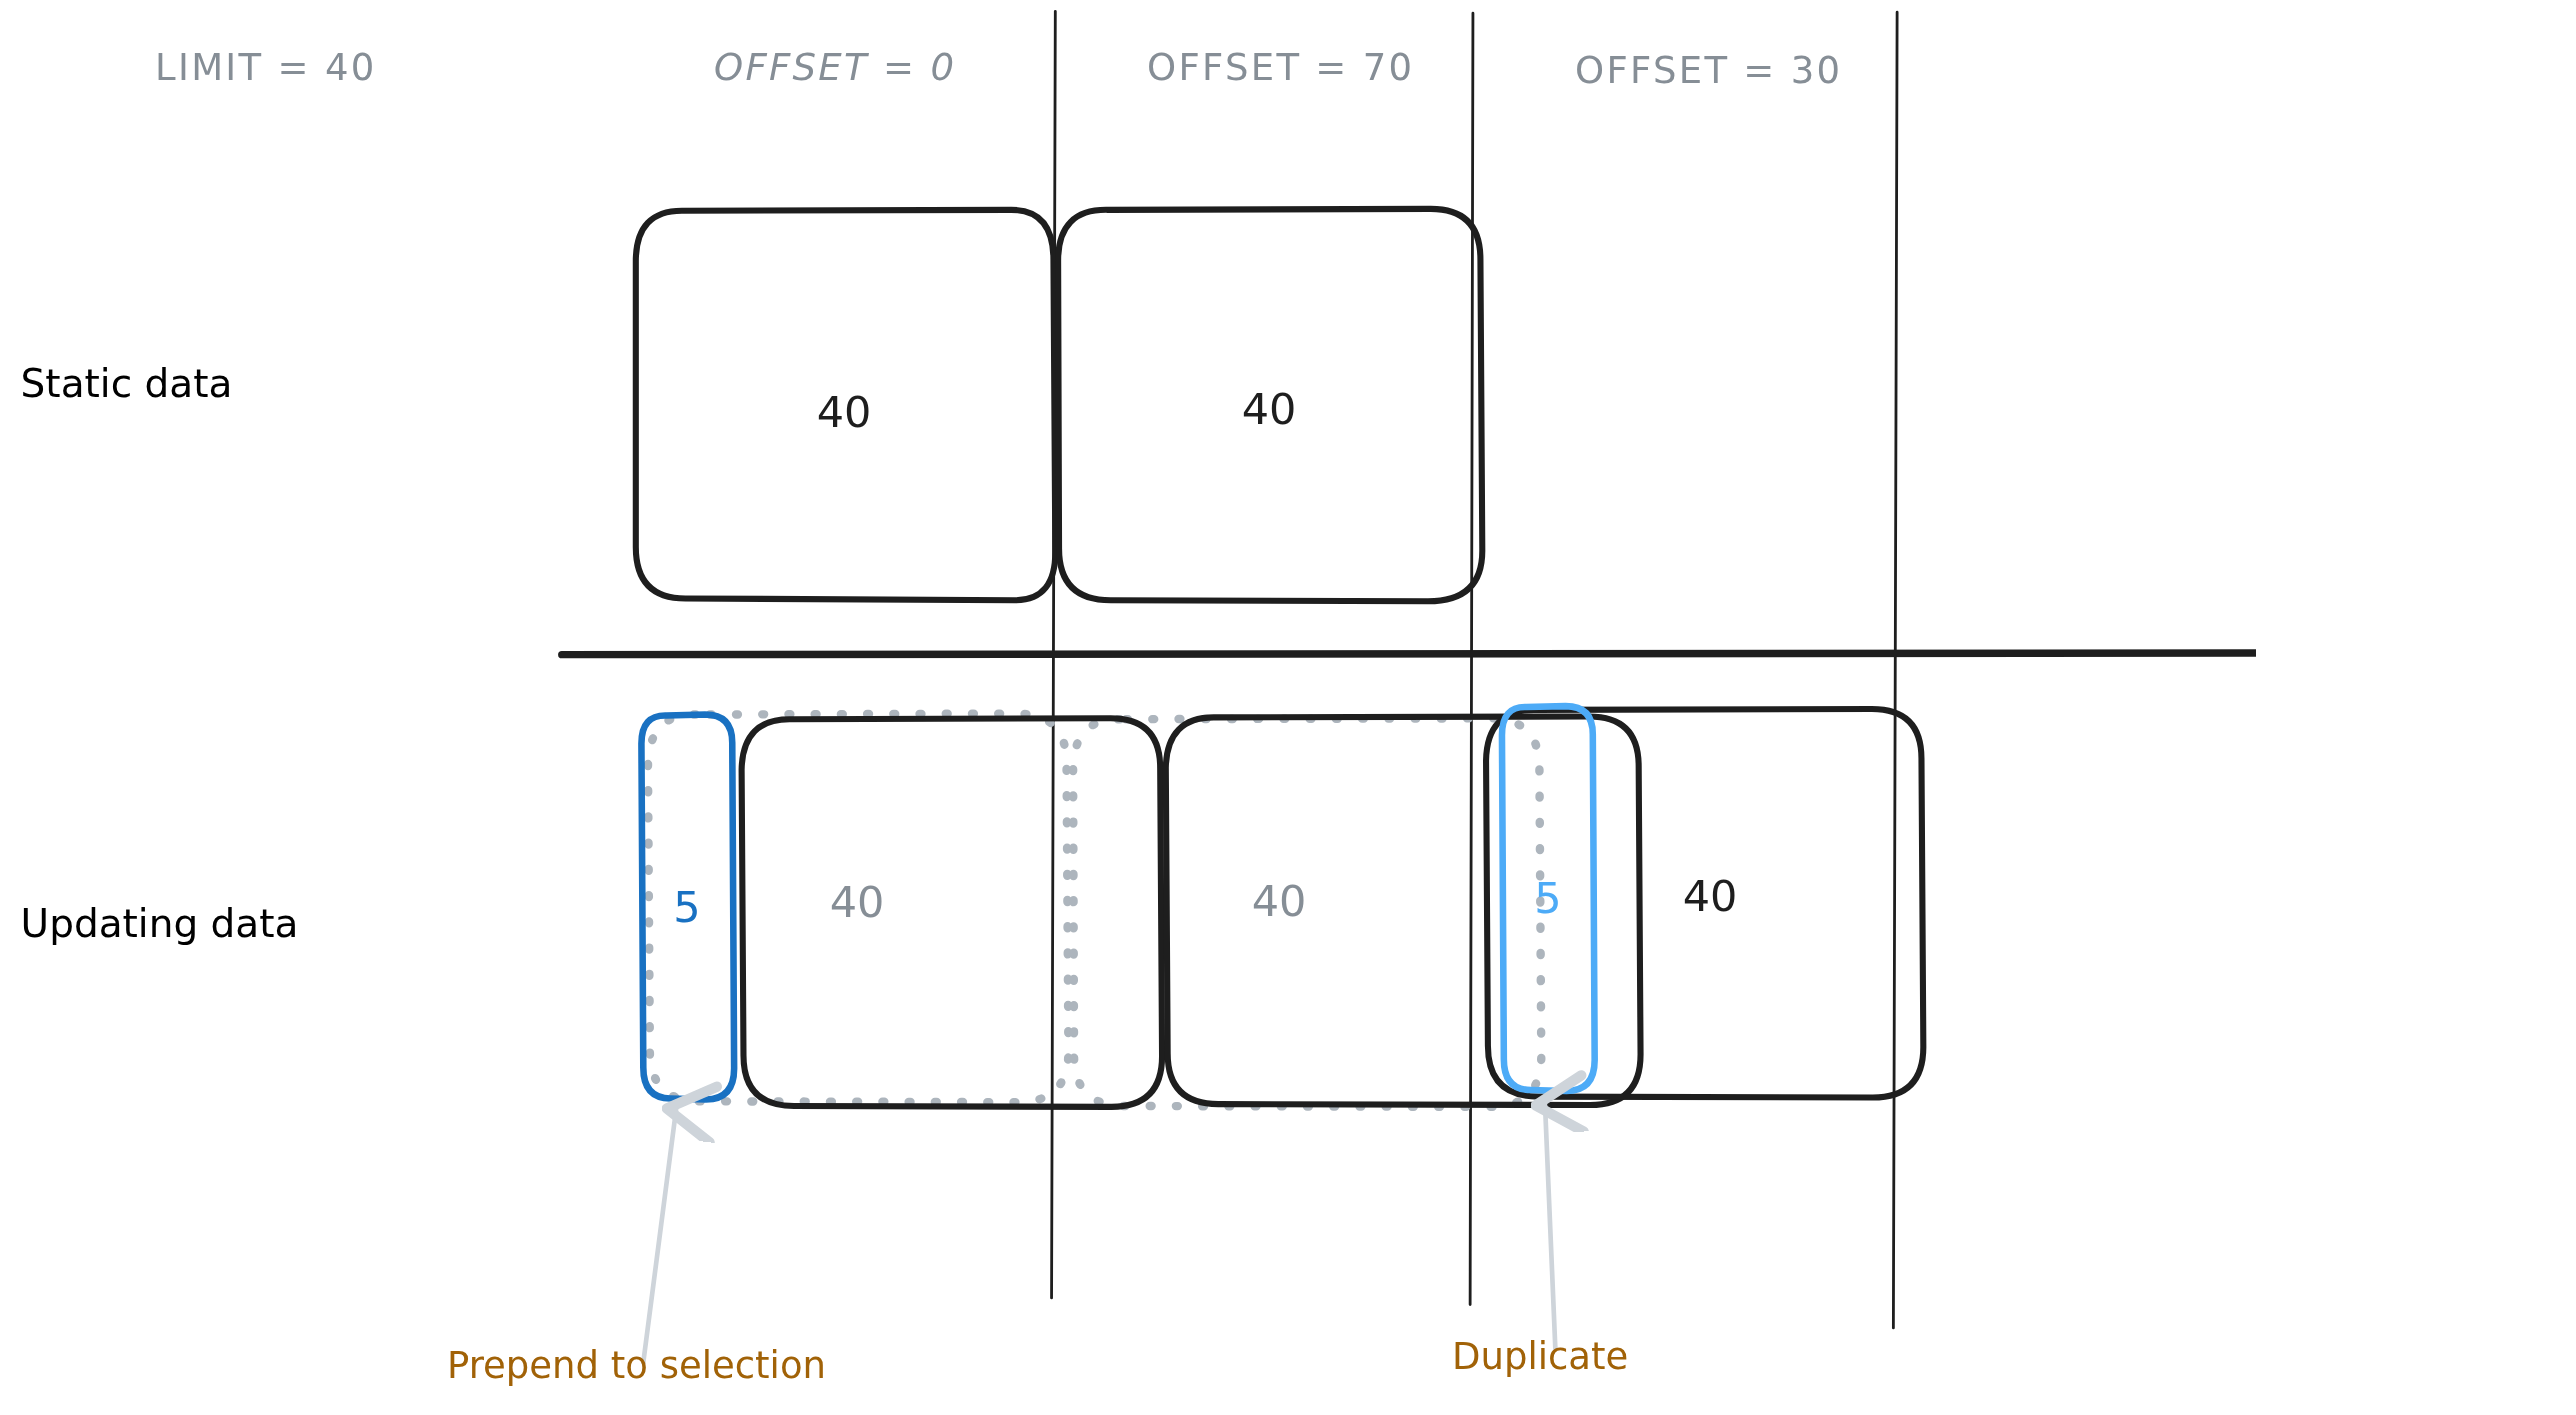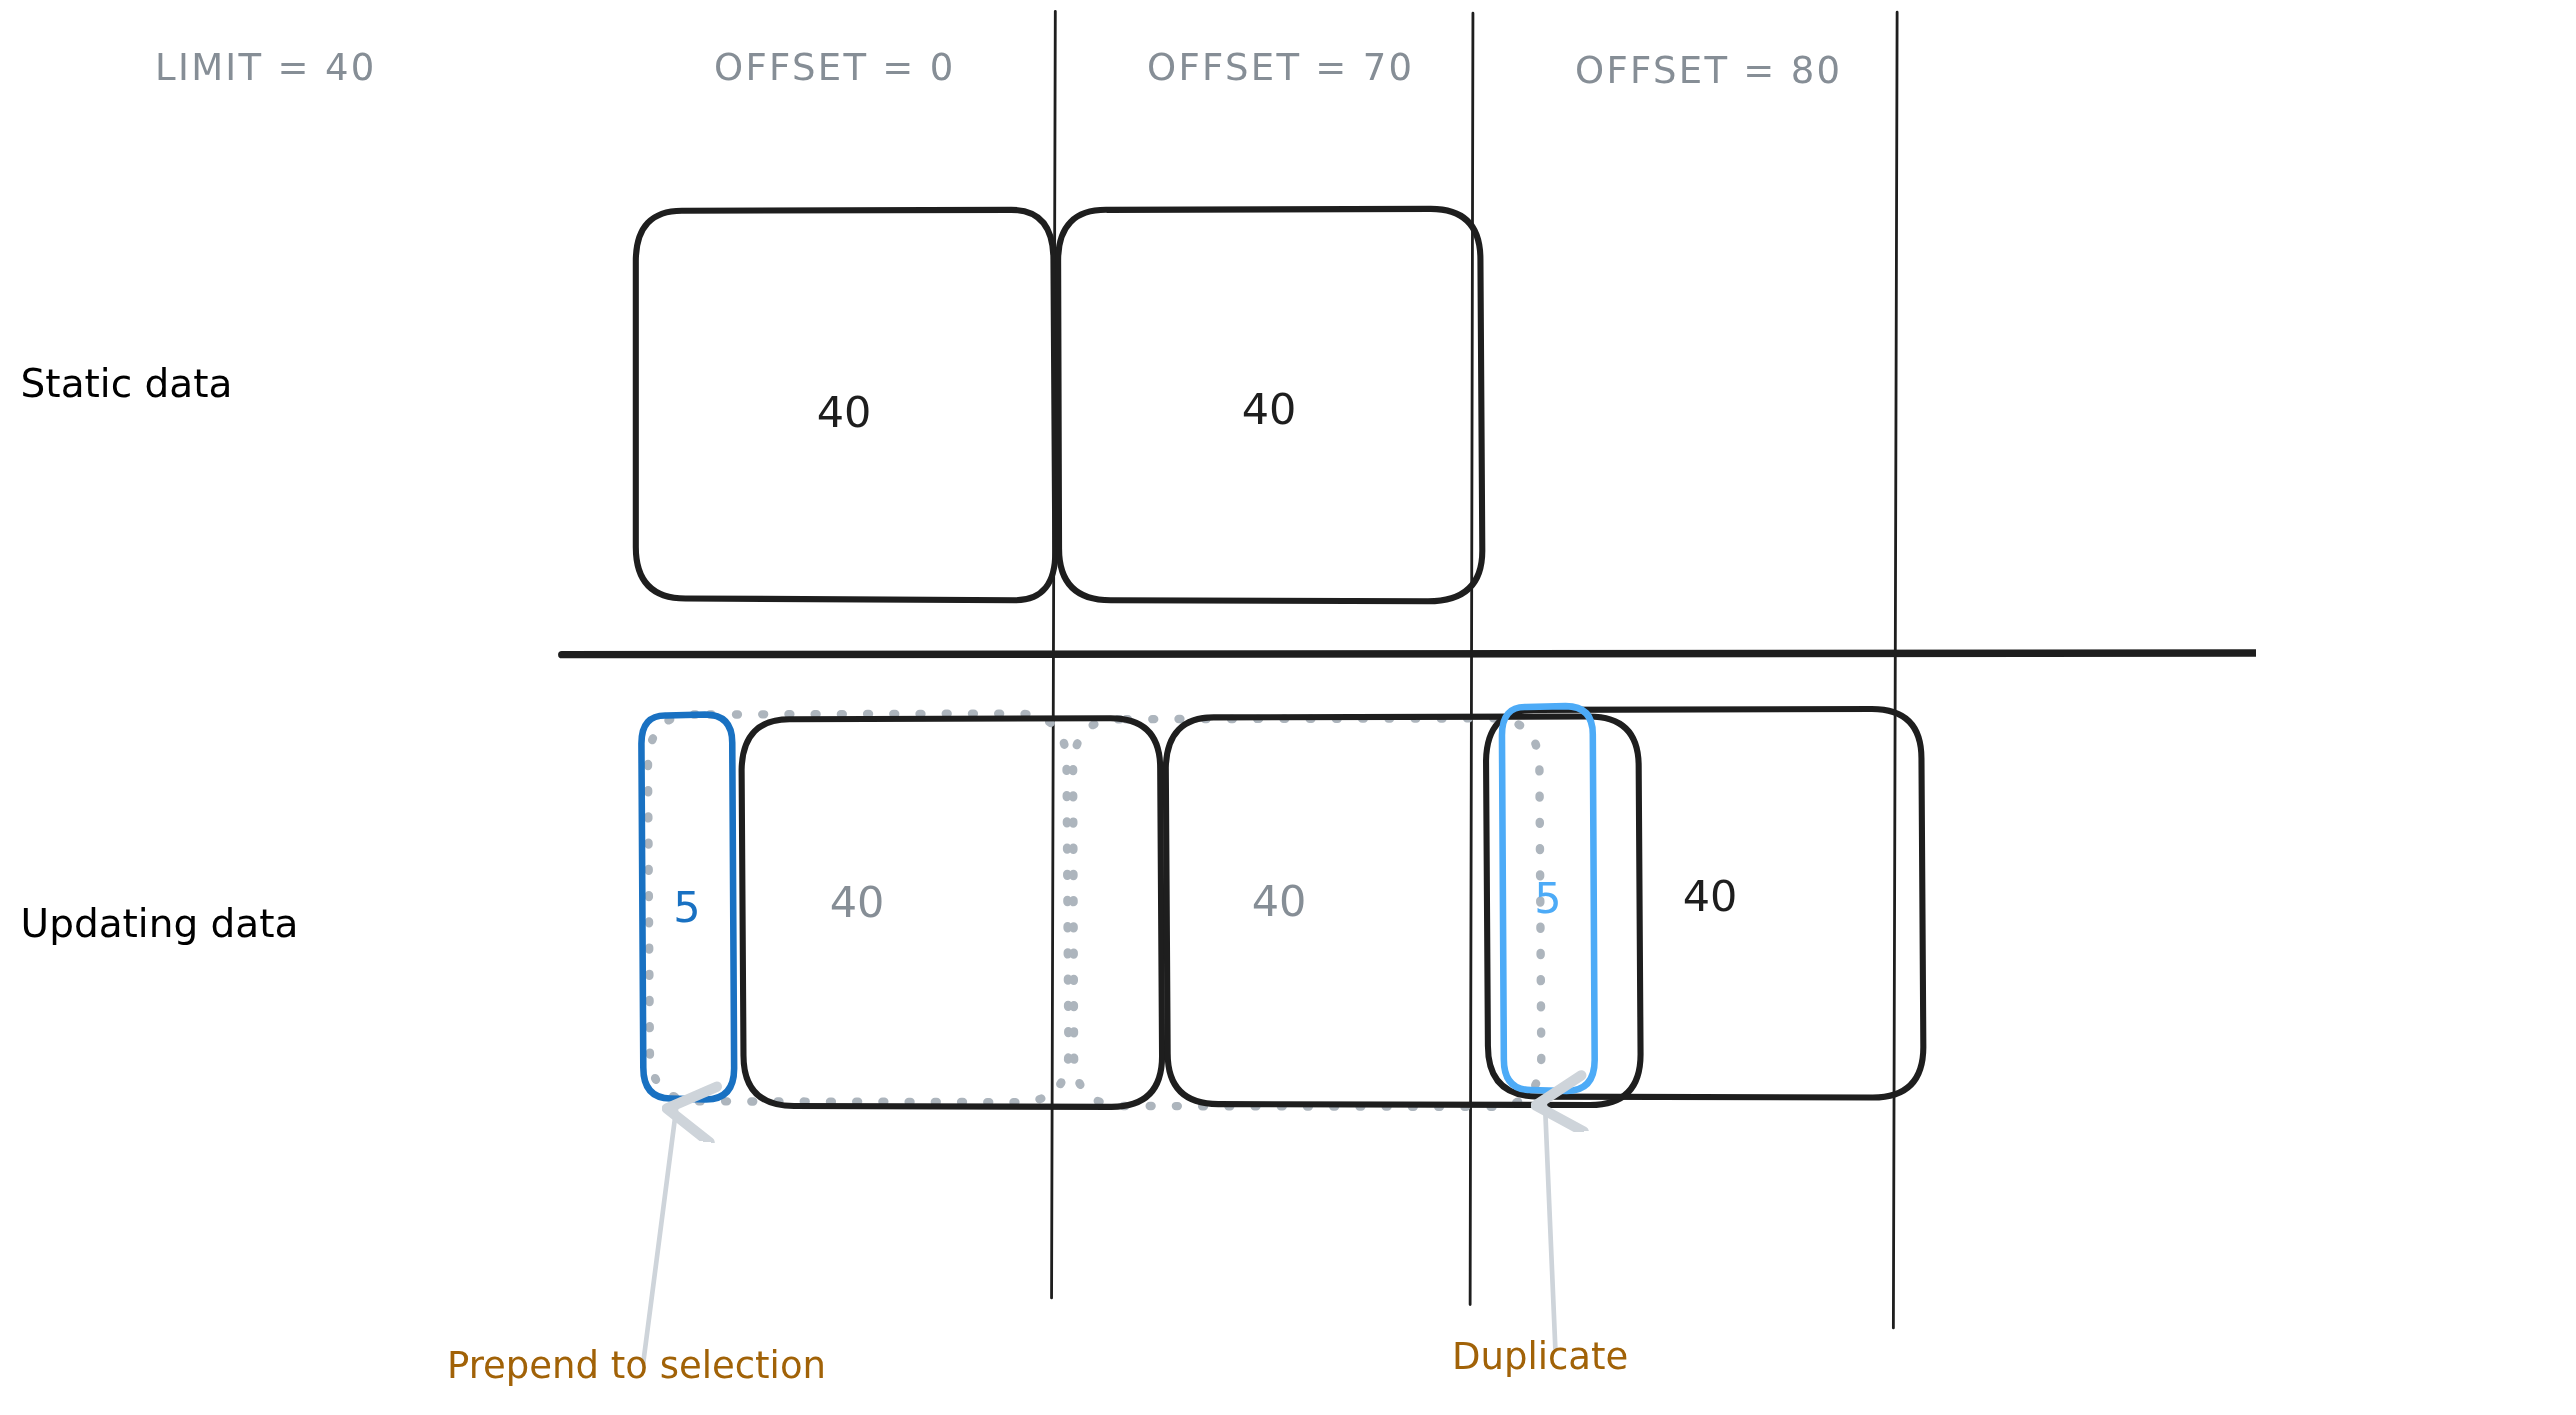--- a/index.html
+++ b/index.html
@@ -114,25 +114,25 @@
     </g>
 
     <g>
       <path d="M687,1455 L722,1185" fill="none" stroke="#ced4da" stroke-width="5" stroke-linecap="round" marker-end="url(#arrowhead-up-gray)"></path>
       <path d="M1661,1440 L1650,1180" fill="none" stroke="#ced4da" stroke-width="5" stroke-linecap="round" marker-end="url(#arrowhead-up-gray)"></path>
     </g>
   </svg>
 
   <div class="txt hdr-label" style="left:155px; top:49px;">LIMIT = 40</div>
 
-  <div class="txt hdr-label" style="left:714px; top:49px;">OFFSET = 0</div>
+  <div class="txt hdr-label" style="left:714px; top:49px;font-style:italic;">OFFSET = 0</div>
 
   <div class="txt hdr-label" style="left:1147px; top:49px;">OFFSET = 70</div>
 
-  <div class="txt hdr-label" style="left:1575px; top:52px;">OFFSET = 80</div>
+  <div class="txt hdr-label" style="left:1575px; top:52px;">OFFSET = 30</div>
 
   <div class="txt row-label" style="left:20.6px; top:364px;">Static data</div>
 
   <div class="txt row-label" style="left:20.6px; top:904px;">Updating data</div>
 
   <div class="txt box-num num-black" style="left:844px; top:412px;">40</div>
 
   <div class="txt box-num num-black" style="left:1269px; top:409px;">40</div>
 
   <div class="txt box-num num-blue-dark" style="left:687px; top:907px;">5</div>

